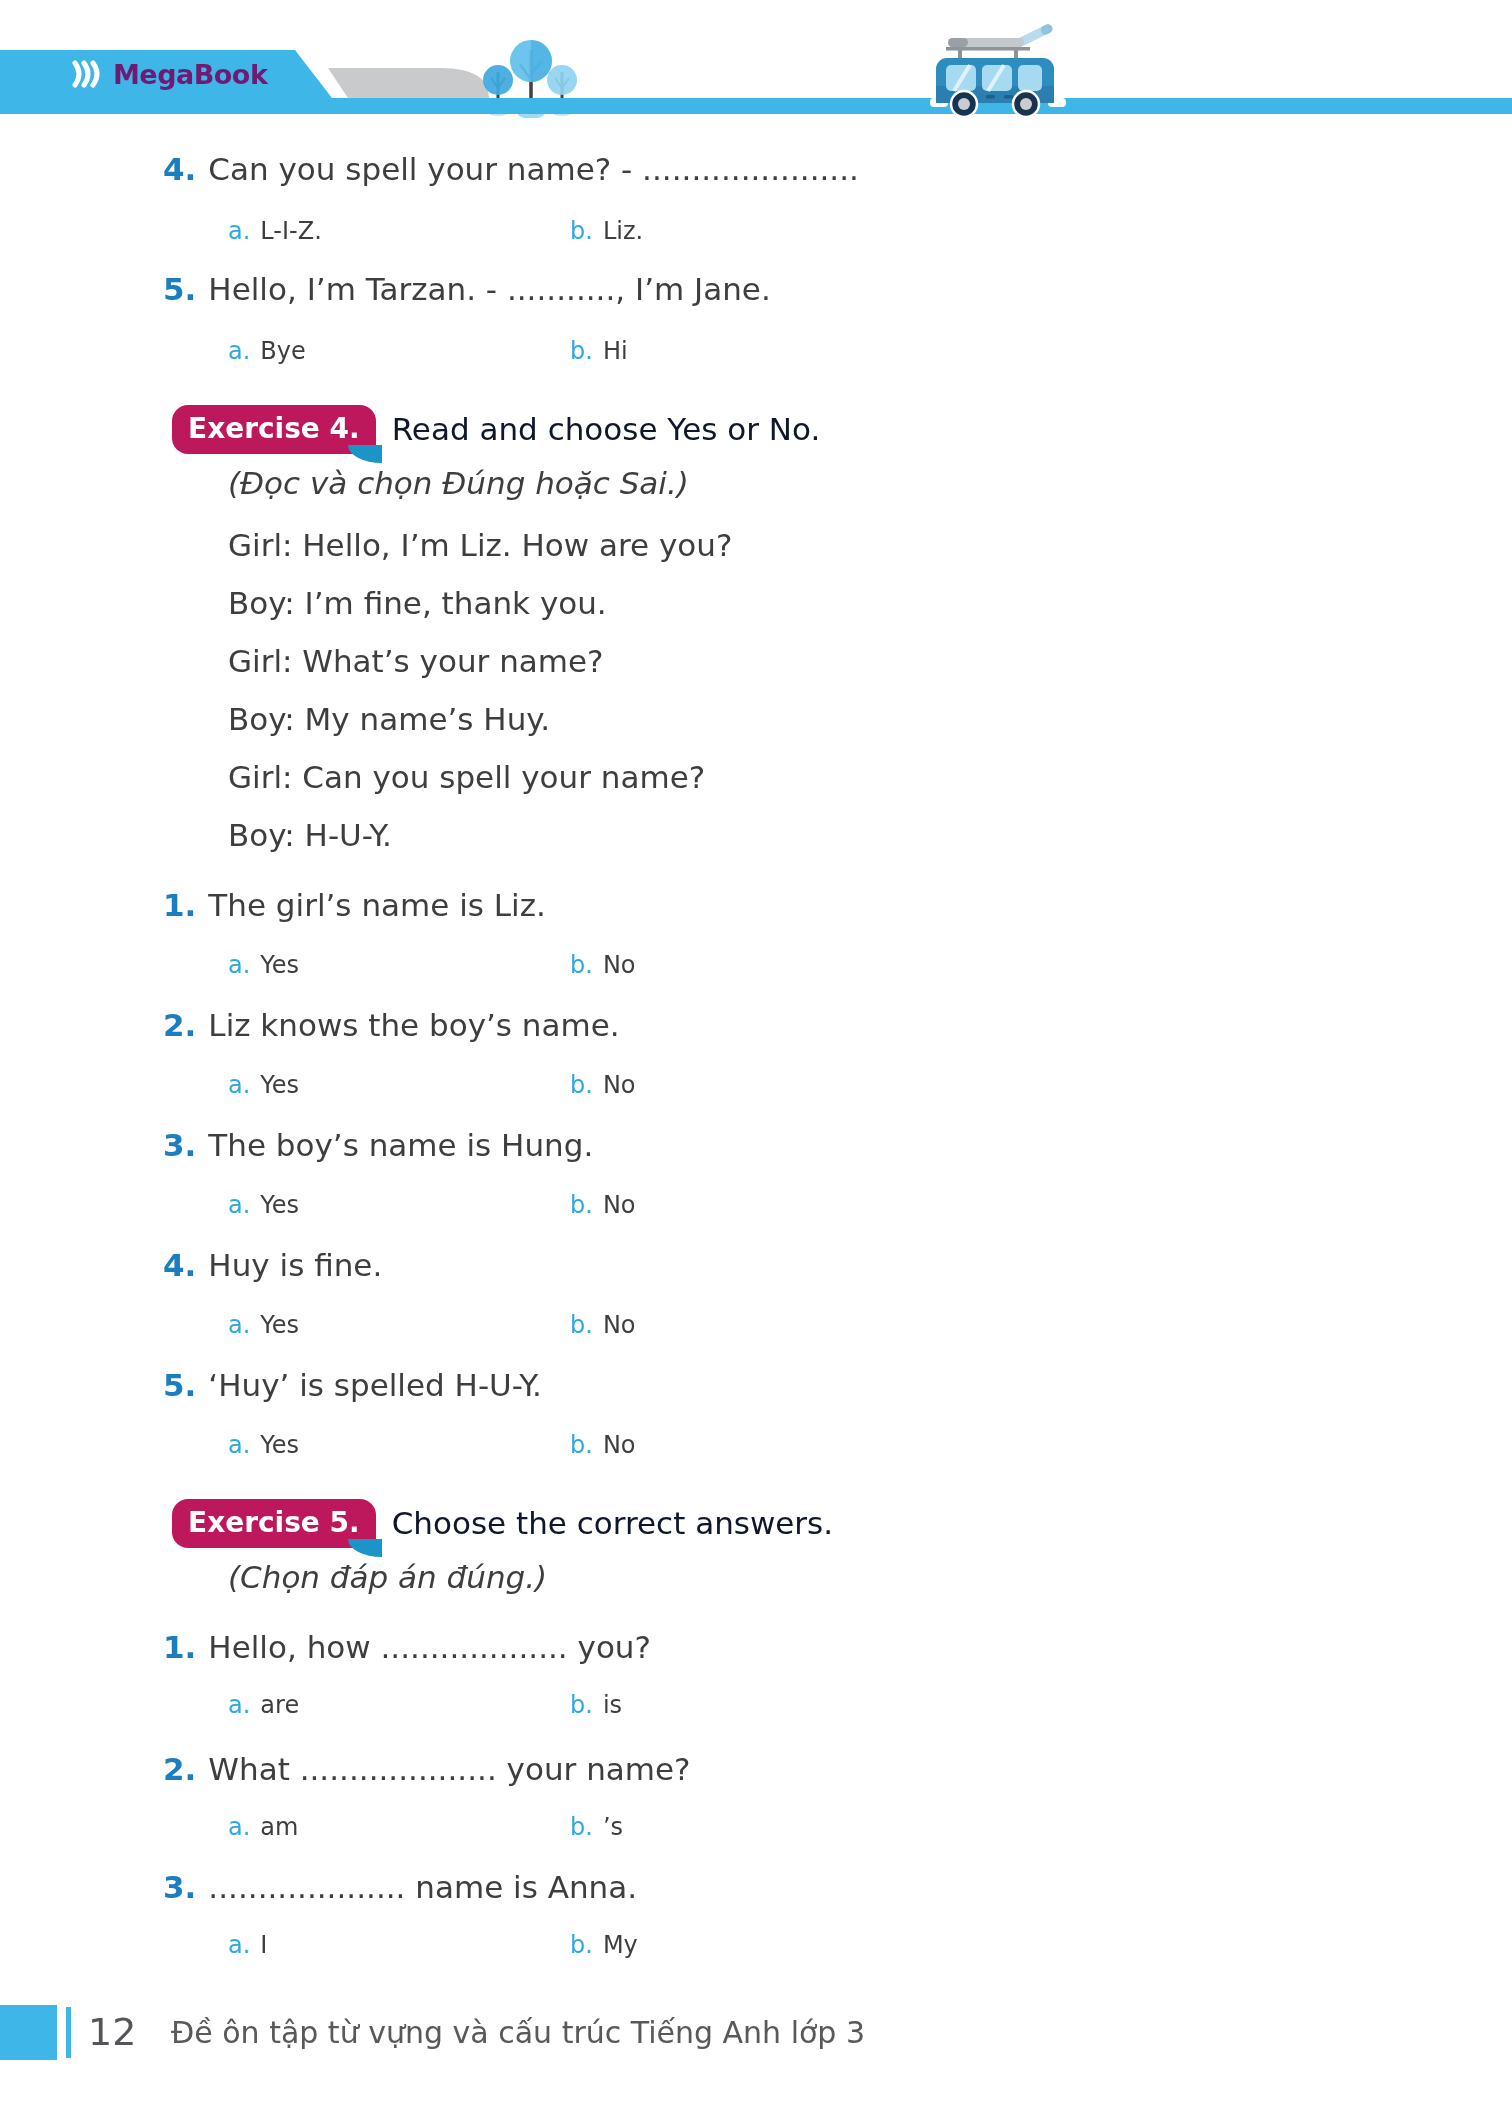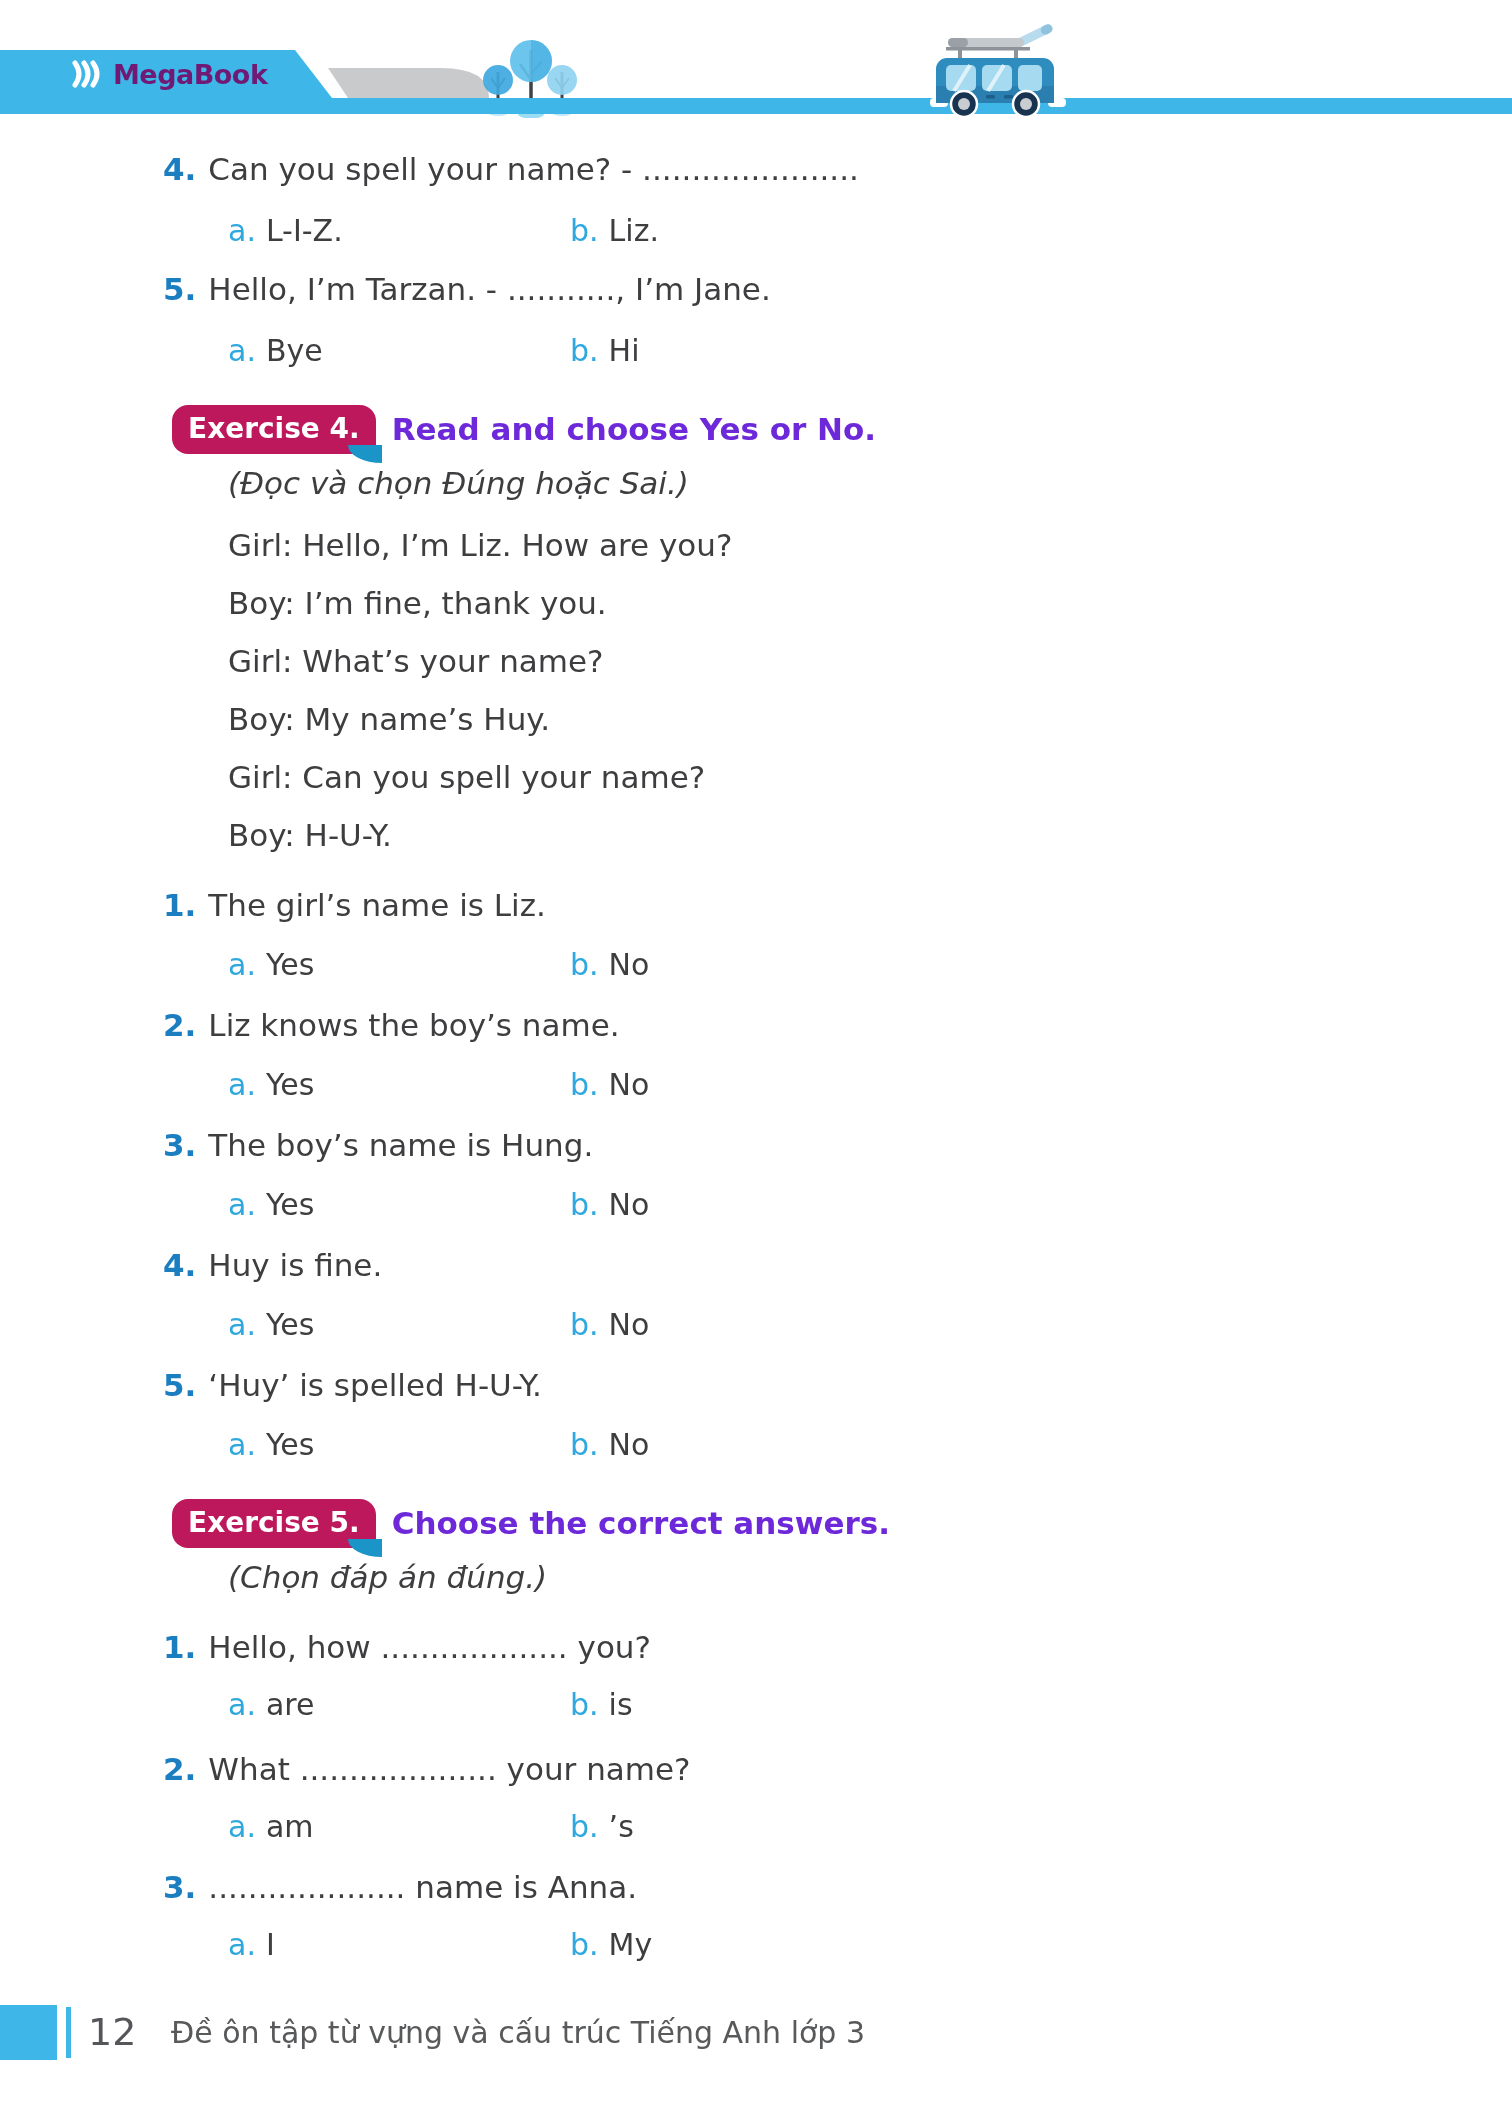--- a/index.html
+++ b/index.html
@@ -18,38 +18,38 @@
   .hill{
     position:absolute;left:313px;top:68px;width:176px;height:30px;background:#c9cacc;
     clip-path:path("M15 0 H128 Q176 0 176 30 H35 Z");
   }
   .strip{position:absolute;top:98px;left:0;width:100%;height:16px;background:#3eb7e8;}
   .trees{position:absolute;left:478px;top:36px;}
   .car{position:absolute;left:930px;top:24px;}
   
   .row{position:absolute;left:163px;height:42px;line-height:42px;font-size:31px;white-space:nowrap;}
   .num{font-weight:bold;color:#1a7ec1;margin-right:12px;}
-  .opts{position:absolute;left:0;top:0;width:100%;height:42px;line-height:42px;font-size:30px;white-space:nowrap;}
+  .opts{position:absolute;left:0;top:0;width:100%;height:42px;line-height:42px;font-size:24px;white-space:nowrap;}
   .opt{position:absolute;}
   .opt-a{left:228px;}
   .opt-b{left:570px;}
   .letter{color:#2fa8de;margin-right:10px;}
   .dialogue{left:228px;}
   .subtitle{left:228px;font-style:italic;}
   
   .ex-row{position:absolute;left:172px;height:50px;display:flex;align-items:center;gap:16px;white-space:nowrap;}
   .badge{
     position:relative;background:#be185d;color:#ffffff;font-weight:bold;font-size:28px;
     padding:7px 16px 9px 16px;border-radius:16px 16px 0 16px;
   }
   .badge::after{
     content:"";position:absolute;right:-6px;bottom:-9px;width:34px;height:18px;
     background:#1b95c8;border-radius:0 0 0 100%;
   }
-  .ex-title{font-weight:bold;font-size:31px;color:#6d28d9;}
+  .ex-title{font-weight:normal;font-size:31px;color:#0f172a;}
   
   .f-block{position:absolute;left:0;top:2005px;width:57px;height:55px;background:#3eb7e8;}
   .f-bar{position:absolute;left:66px;top:2007px;width:5px;height:51px;background:#3eb7e8;}
   .f-num{position:absolute;left:88px;top:2005px;height:55px;line-height:55px;font-size:38px;color:#55565a;}
   .f-title{position:absolute;left:171px;top:2005px;height:55px;line-height:55px;font-size:30px;color:#58595b;white-space:nowrap;}
 </style>
 </head>
 <body>
 
 <div class="page">

